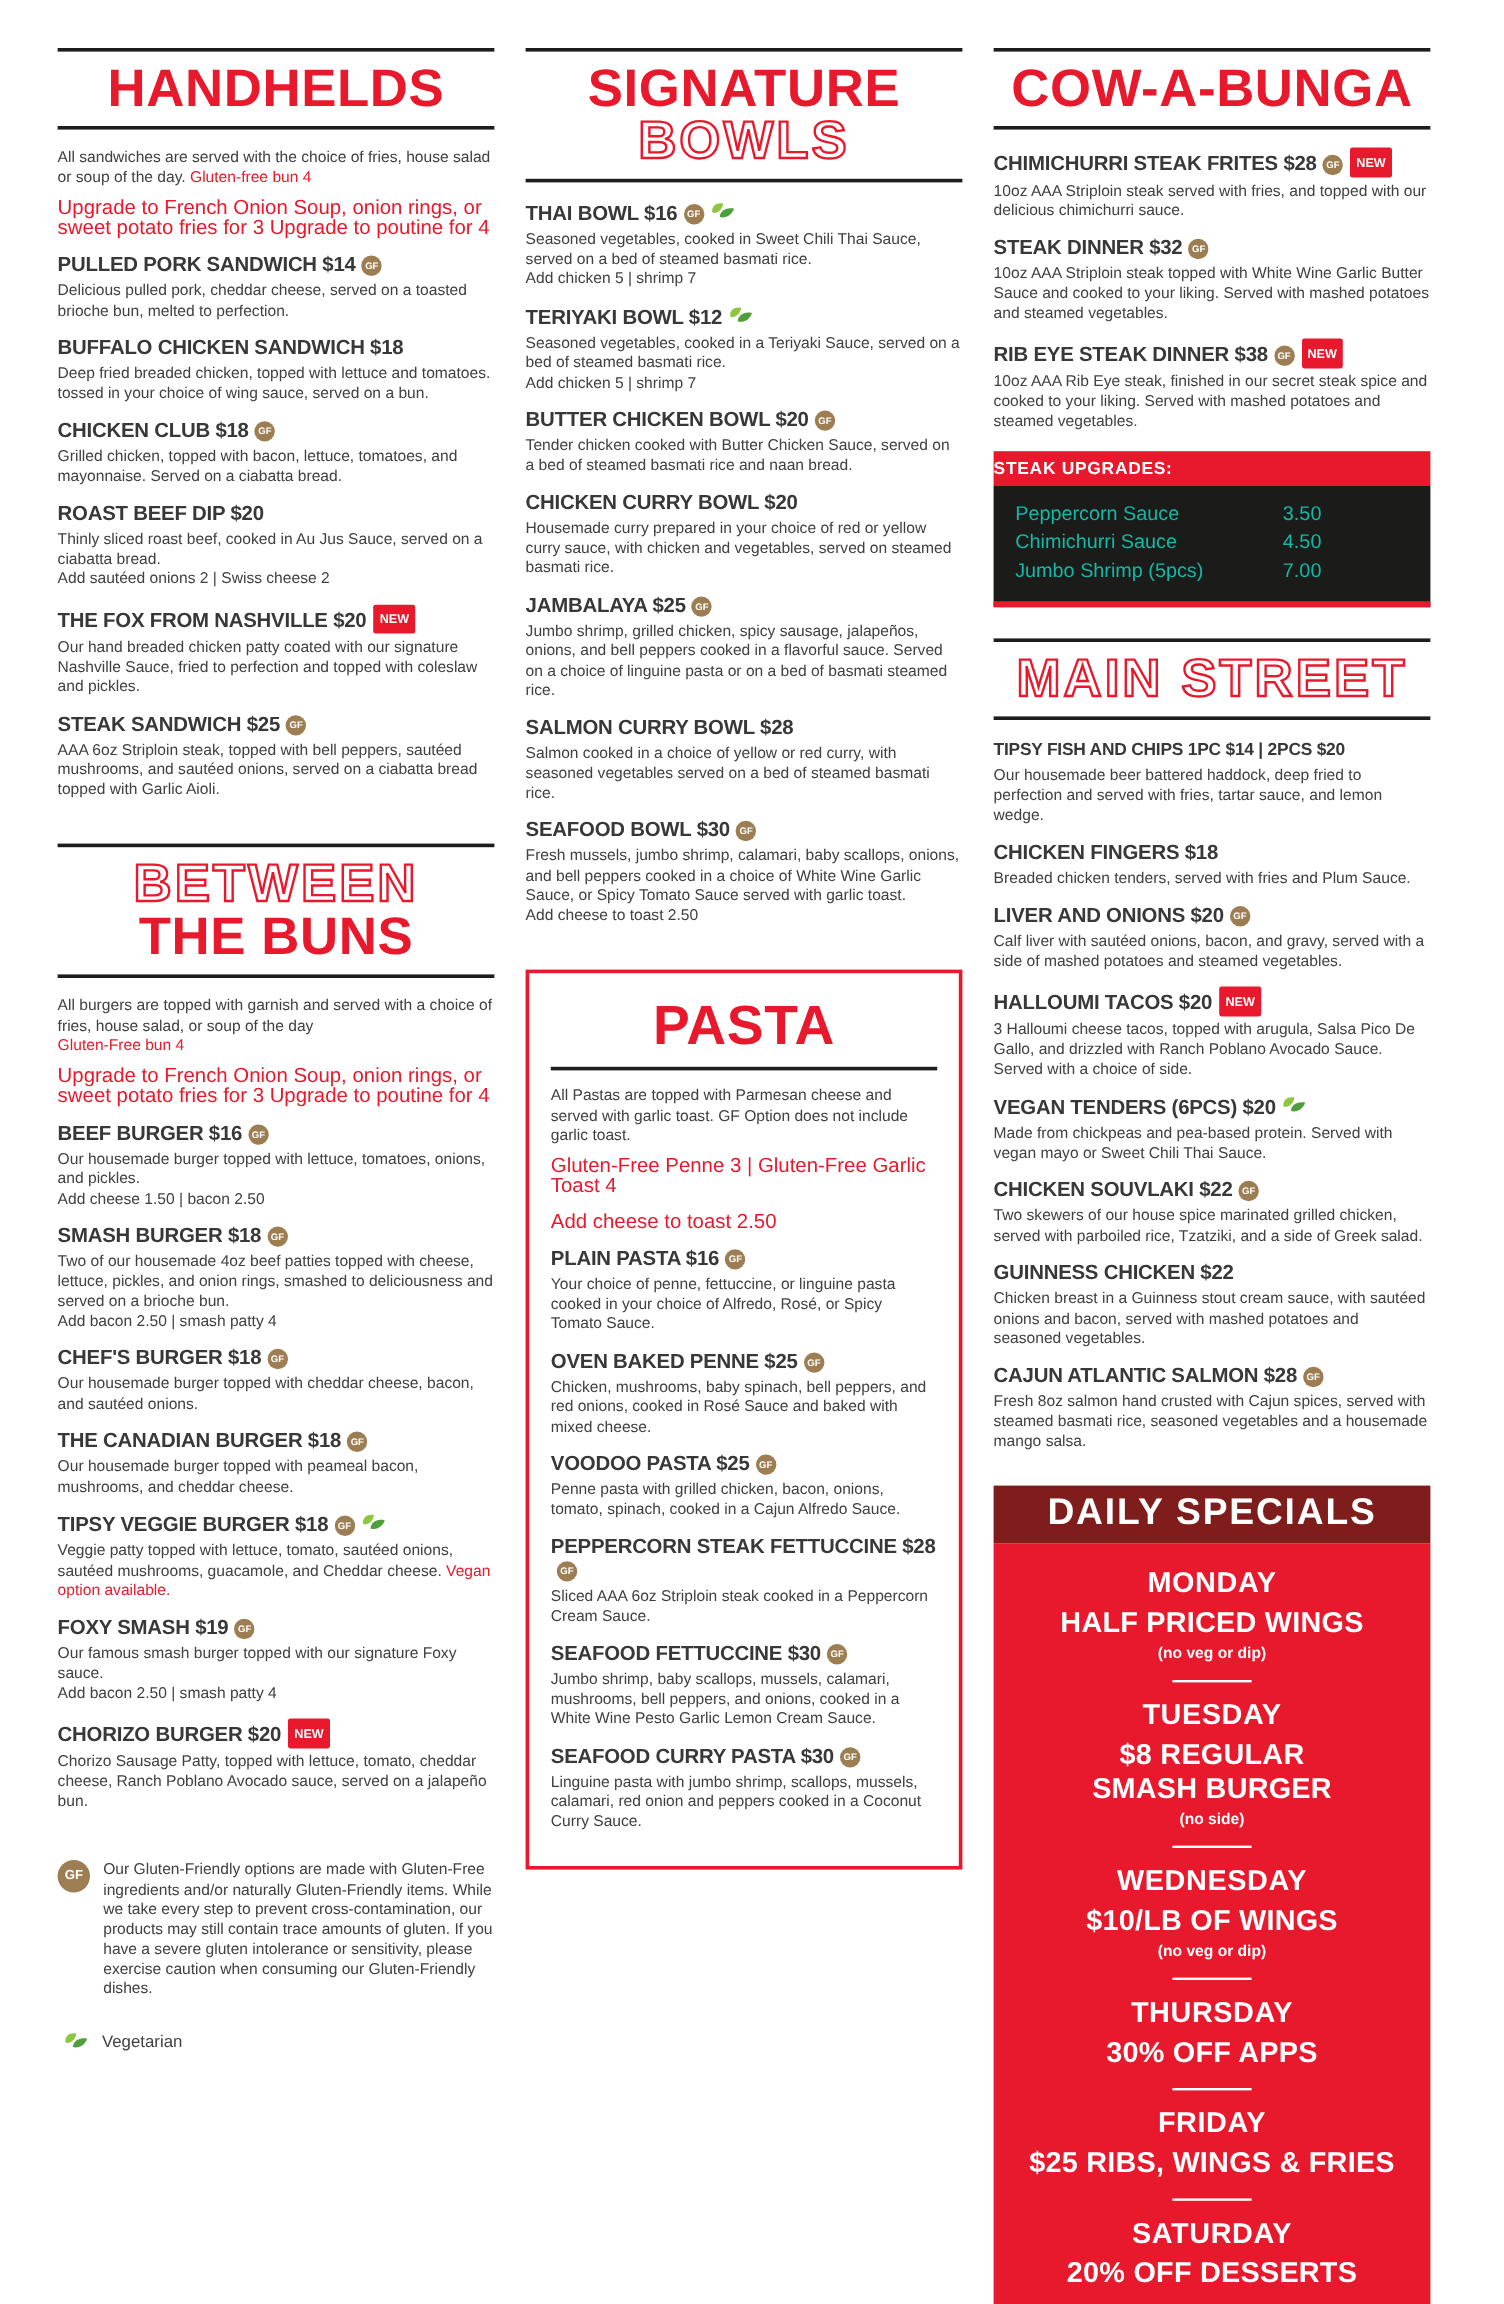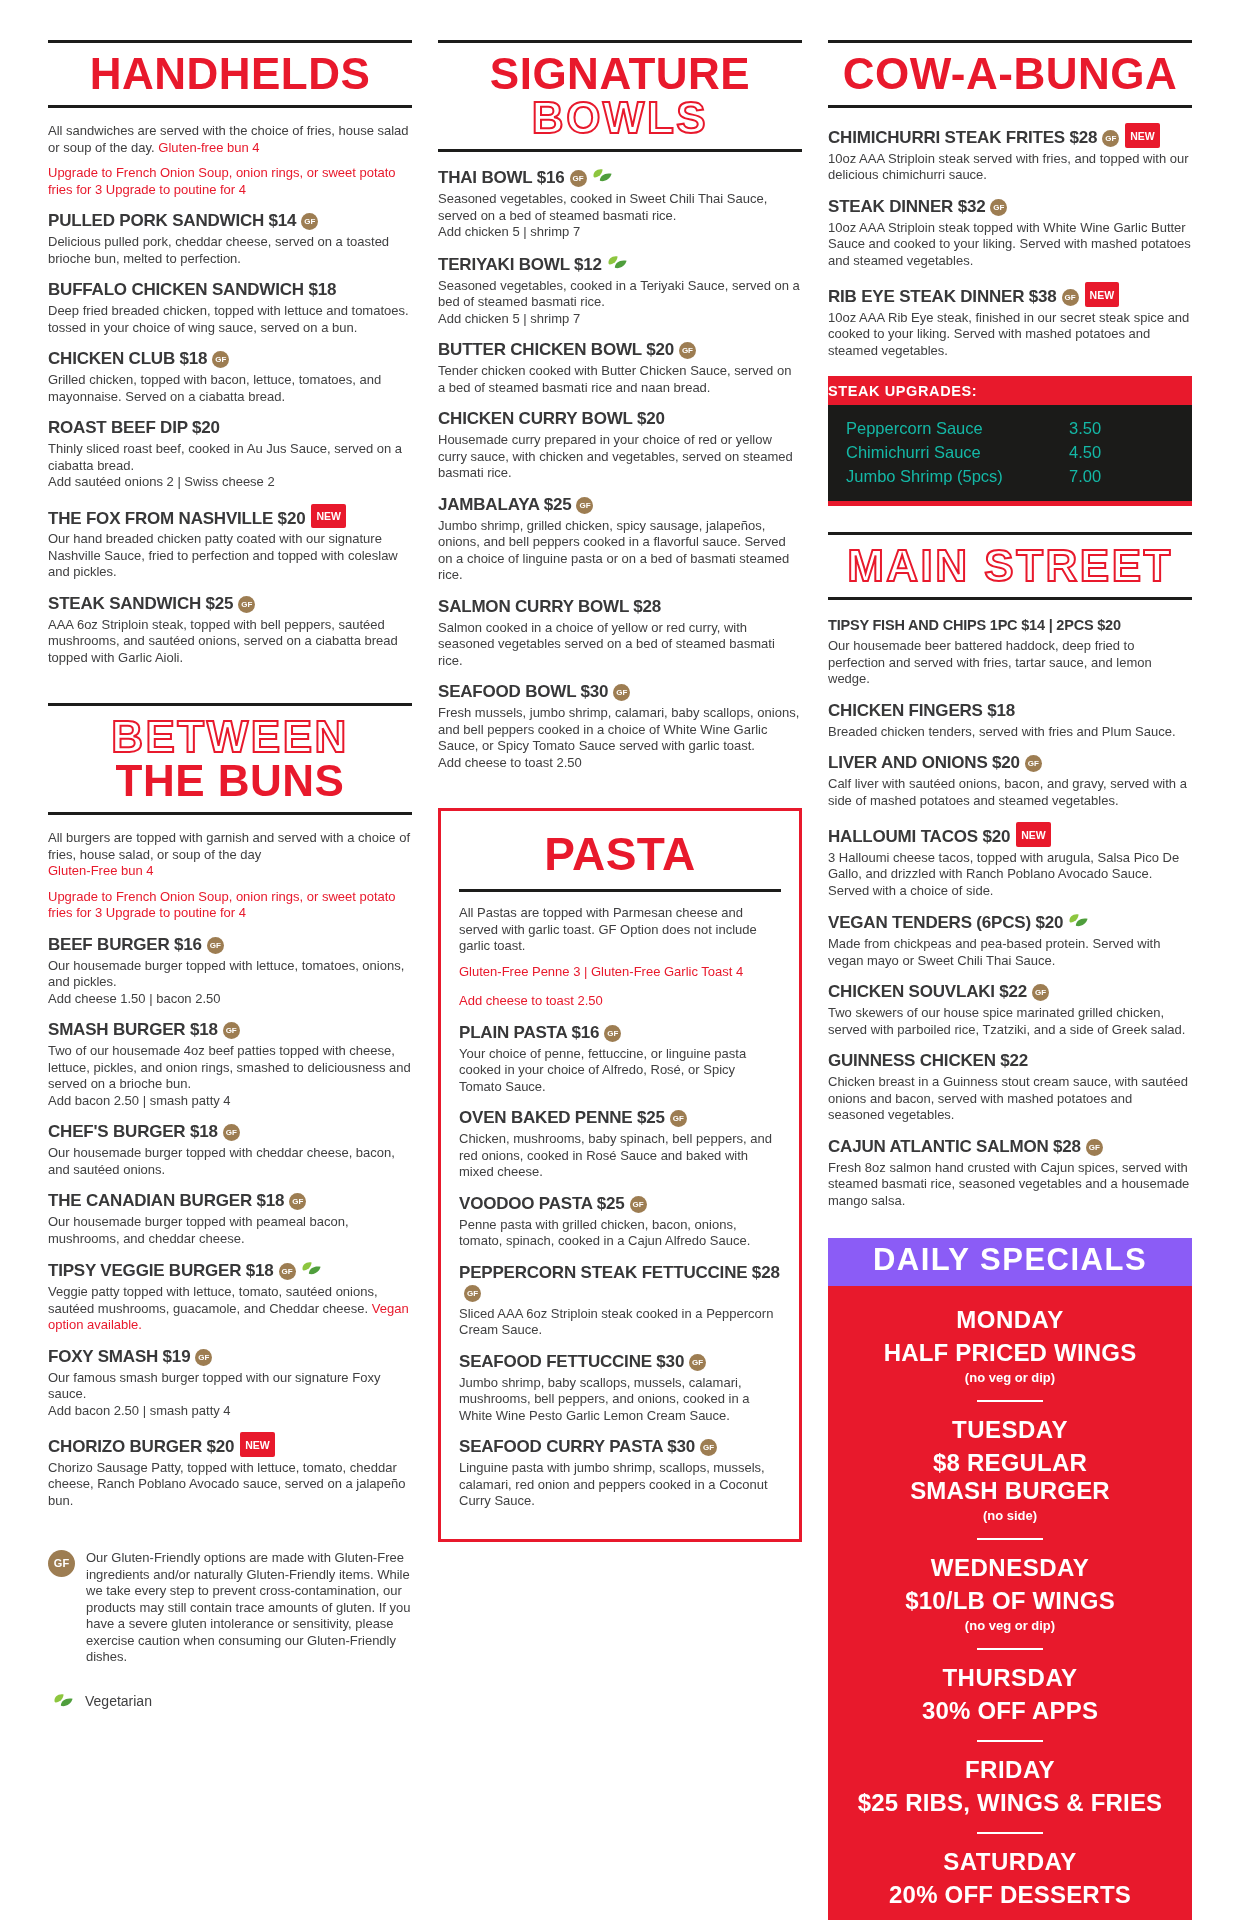--- a/index.html
+++ b/index.html
@@ -11,21 +11,21 @@
 
   .col > * + .menu-sec { margin-top:24px; }
 
   .sec-head { border-top:3px solid var(--rule); border-bottom:3px solid var(--rule);
               padding:9px 0 9px; text-align:center; margin-bottom:15px; }
   .title-line { font-weight:bold; font-size:44px; line-height:1.0; color:var(--red); letter-spacing:0.5px; }
   .title-line.outline { color:#fff; -webkit-text-stroke:2px var(--red); letter-spacing:2.5px; }
 
   .intro { font-size:13px; line-height:16.5px; color:var(--ink); margin-bottom:9px; }
   .red   { color:var(--red); }
-  .rednote { font-size:13px; line-height:16.5px; color:var(--red); margin-bottom:13px; }
+  .rednote { font-size:17px; line-height:16.5px; color:var(--red); margin-bottom:13px; }
 
   .item { margin-bottom:13px; }
   .item-name-row { font-size:17px; font-weight:bold; color:#383839; line-height:20px;
                    letter-spacing:-0.2px; margin-bottom:3px; }
   .item-name-row.small { font-size:14.5px; }
   .item-desc { font-size:13px; line-height:16.5px; color:var(--ink); }
 
   .badge-gf { display:inline-block; width:17px; height:17px; border-radius:50%; background:#9d7d52;
               color:#fff; font-size:8px; font-weight:bold; text-align:center; line-height:17px;
               vertical-align:2px; margin-left:5px; letter-spacing:0; }
@@ -43,21 +43,21 @@
               padding:7px 0 6px; letter-spacing:0.6px; }
   .upg-body { background:#1b1b19; color:#14b8a6; padding:11px 18px 13px; border-bottom:5px solid var(--red); }
   .upg-row  { display:flex; font-size:16.5px; line-height:24px; }
   .upg-label{ flex:1; }
   .upg-price{ width:32%; }
 
   .legend-gf { display:flex; gap:11px; margin-top:28px; font-size:13px; line-height:16.5px; color:var(--ink); }
   .legend-veg{ display:flex; gap:11px; align-items:center; margin-top:26px; font-size:14px; color:var(--ink); }
 
   .specials { margin-top:16px; flex:1; display:flex; flex-direction:column; }
-  .specials-head { background:#8b5cf6; color:#fff; text-align:center; font-size:31px; font-weight:bold;
+  .specials-head { background:#7f1d1d; color:#fff; text-align:center; font-size:31px; font-weight:bold;
                    padding:4px 0 8px; letter-spacing:1.5px; }
   .specials-body { background:var(--red); color:#fff; text-align:center; padding:20px 20px 12px; flex:1; }
   .sp-day  { font-size:24px; font-weight:bold; letter-spacing:0.5px; margin-bottom:5px; }
   .sp-line { font-size:24px; font-weight:bold; line-height:28px; letter-spacing:0.2px; }
   .sp-note { font-size:13px; font-weight:bold; margin-top:3px; }
   .sp-div  { width:66px; height:2px; background:#fff; margin:15px auto 14px; }
 </style>
 </head>
 <body>
 

